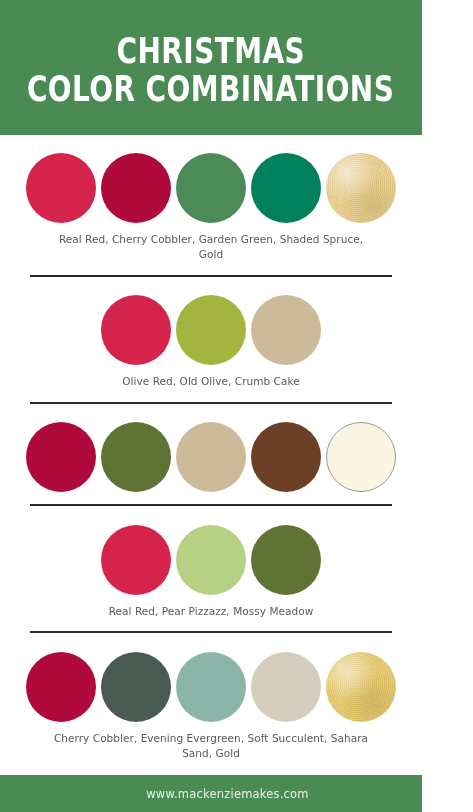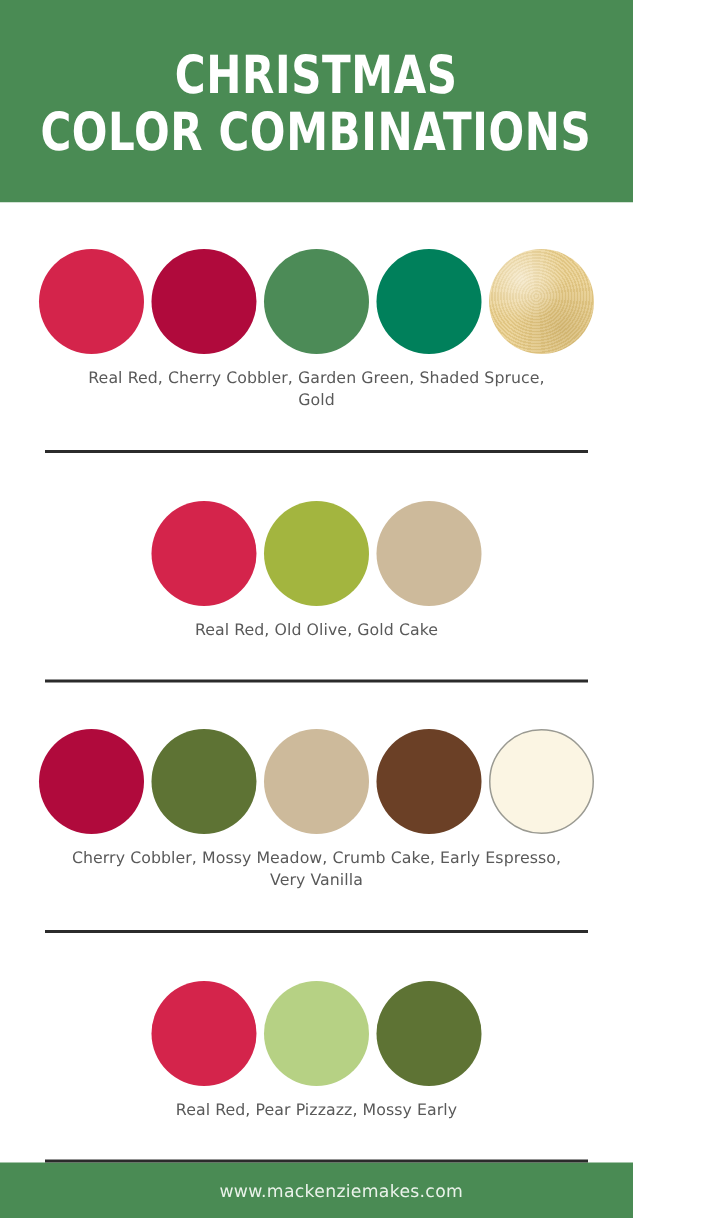--- a/index.html
+++ b/index.html
@@ -147,42 +147,51 @@
         </div>
         <div class="palette-caption">Real Red, Cherry Cobbler, Garden Green, Shaded Spruce, Gold</div>
         <div class="row-divider"></div>
       </div>
       <div class="palette-row">
         <div class="swatch-strip">
           <div class="swatch" title="Real Red" style="background-color: rgb(212, 36, 75);"></div>
           <div class="swatch" title="Old Olive" style="background-color: rgb(163, 181, 63);"></div>
           <div class="swatch" title="Crumb Cake" style="background-color: rgb(205, 186, 155);"></div>
         </div>
-        <div class="palette-caption">Real Red, Old Olive, Gold Cake</div>
+        <div class="palette-caption">Olive Red, Old Olive, Crumb Cake</div>
         <div class="row-divider"></div>
       </div>
       <div class="palette-row">
         <div class="swatch-strip">
           <div class="swatch" title="Cherry Cobbler" style="background-color: rgb(176, 10, 60);"></div>
           <div class="swatch" title="Mossy Meadow" style="background-color: rgb(94, 115, 52);"></div>
           <div class="swatch" title="Crumb Cake" style="background-color: rgb(205, 186, 155);"></div>
           <div class="swatch" title="Early Espresso" style="background-color: rgb(107, 64, 38);"></div>
           <div class="swatch outlined" title="Very Vanilla" style="background-color: rgb(251, 245, 227);"></div>
         </div>
-        <div class="palette-caption">Cherry Cobbler, Mossy Meadow, Crumb Cake, Early Espresso, Very Vanilla</div>
         <div class="row-divider"></div>
       </div>
       <div class="palette-row">
         <div class="swatch-strip">
           <div class="swatch" title="Real Red" style="background-color: rgb(212, 36, 75);"></div>
           <div class="swatch" title="Pear Pizzazz" style="background-color: rgb(182, 209, 132);"></div>
           <div class="swatch" title="Mossy Meadow" style="background-color: rgb(94, 115, 52);"></div>
         </div>
-        <div class="palette-caption">Real Red, Pear Pizzazz, Mossy Early</div>
+        <div class="palette-caption">Real Red, Pear Pizzazz, Mossy Meadow</div>
         <div class="row-divider"></div>
+      </div>
+      <div class="palette-row">
+        <div class="swatch-strip">
+          <div class="swatch" title="Cherry Cobbler" style="background-color: rgb(176, 10, 60);"></div>
+          <div class="swatch" title="Evening Evergreen" style="background-color: rgb(74, 91, 84);"></div>
+          <div class="swatch" title="Soft Succulent" style="background-color: rgb(139, 181, 168);"></div>
+          <div class="swatch" title="Sahara Sand" style="background-color: rgb(214, 204, 189);"></div>
+          <div class="swatch textured" title="Gold" style="background-color: rgb(229, 201, 107);"></div>
+        </div>
+        <div class="palette-caption">Cherry Cobbler, Evening Evergreen, Soft Succulent, Sahara Sand, Gold</div>
       </div>
     </div>
 
   <div class="footer-band" style="background: rgb(74, 139, 84); padding-left: 33px;">
     <span class="footer-url" style="color: rgb(234, 242, 234);">www.mackenziemakes.com</span>
   </div>
 
 </div>
 
 </body></html>

